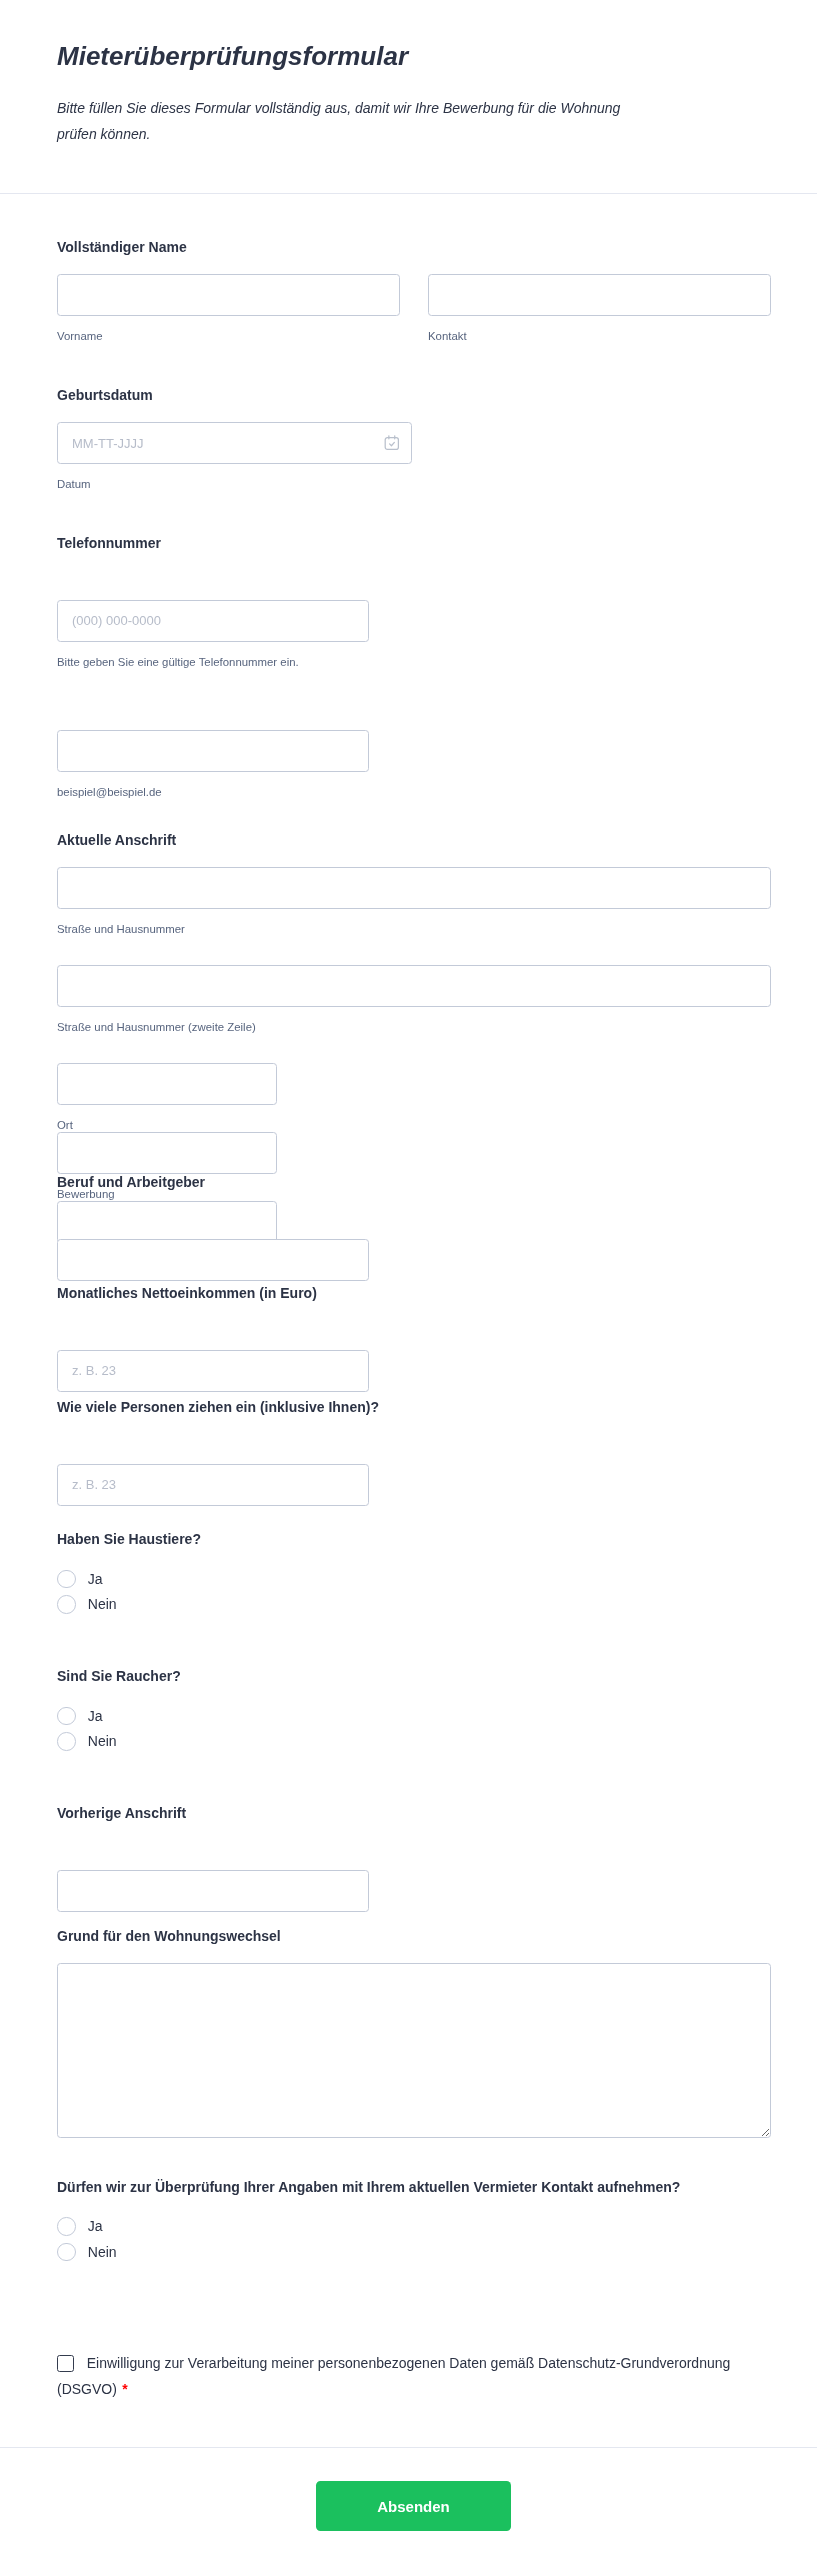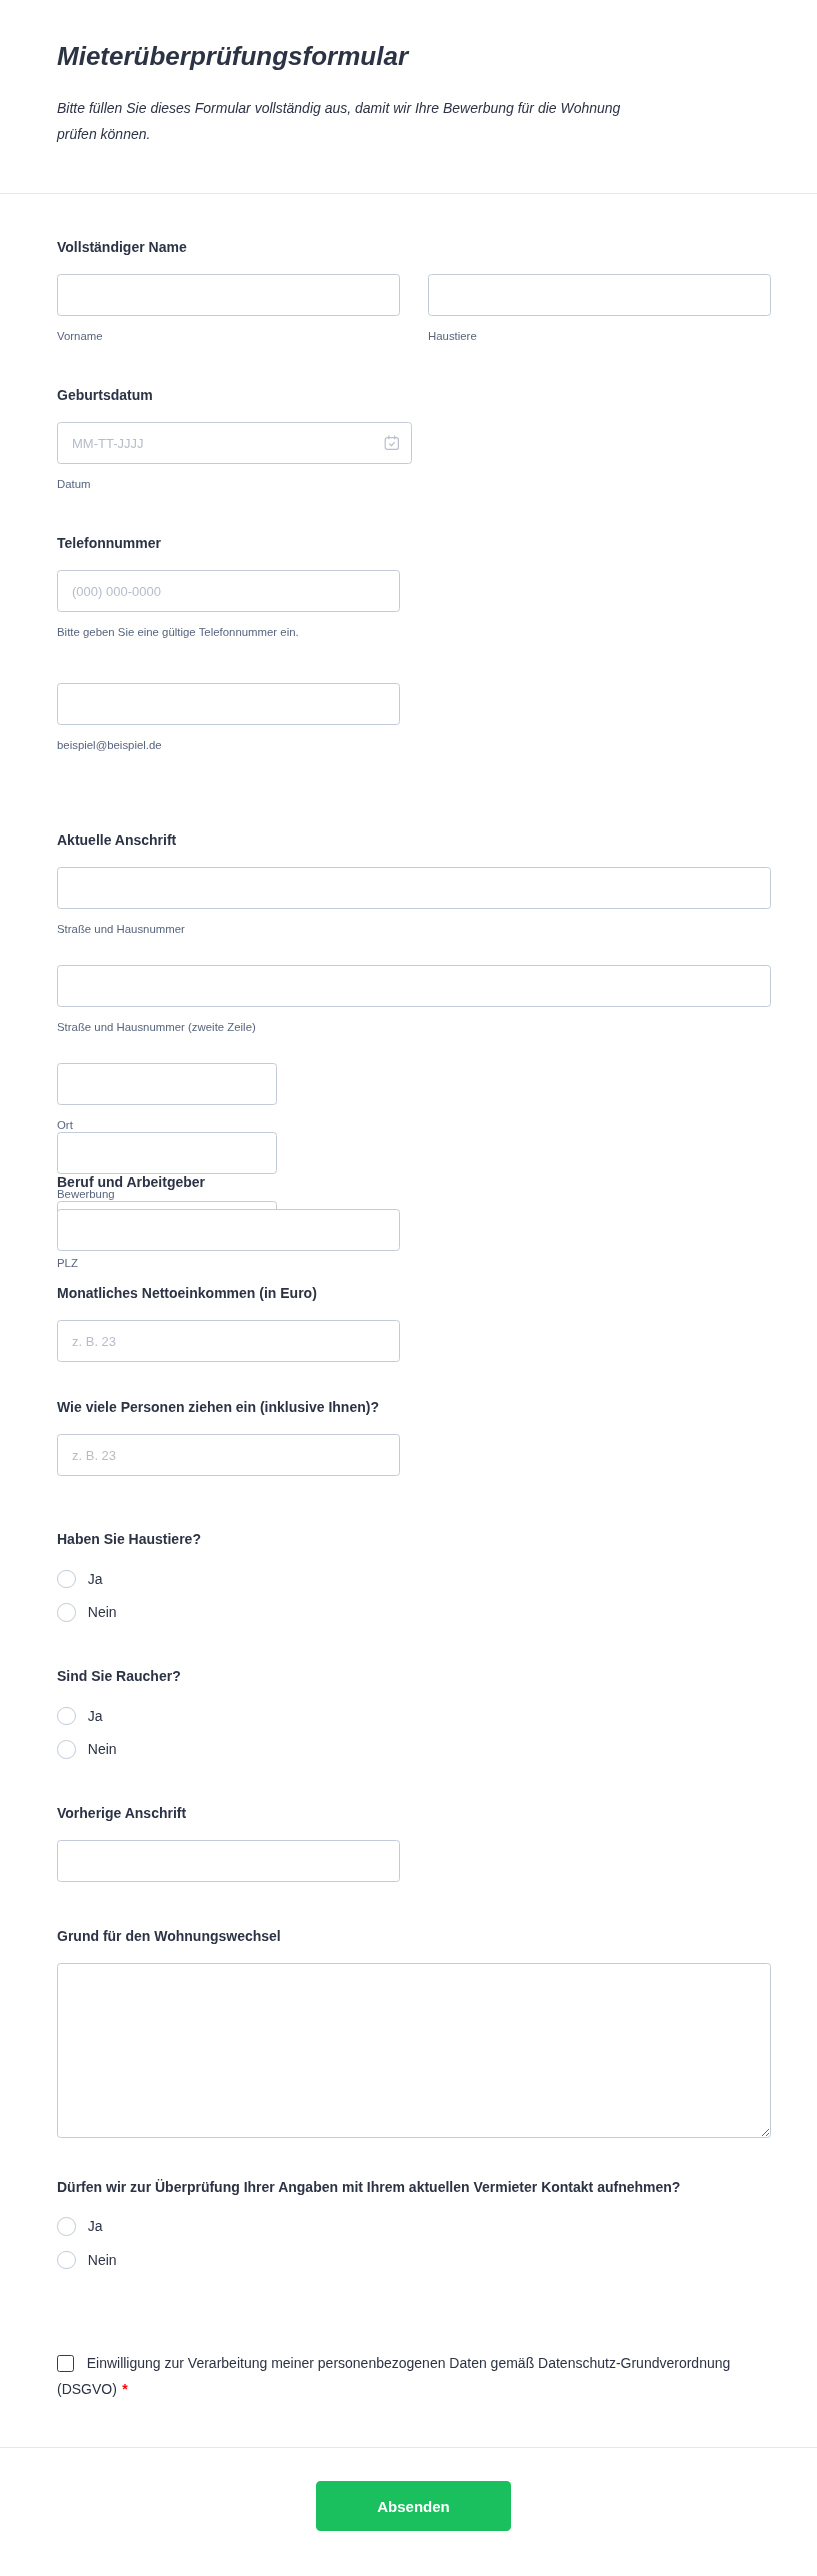--- a/index.html
+++ b/index.html
@@ -20,33 +20,33 @@
   
   .f-label{font-size:14px;line-height:17.6px;font-weight:700;color:#2c3345;margin:0 0 17.6px 0;}
   .inp{
     display:block;height:42px;width:100%;box-sizing:border-box;
     border:0.9px solid #c3cad8;border-radius:3.5px;background:#fff;
     font-family:"Liberation Sans",sans-serif;font-size:13px;color:#2c3345;padding:0 14px;outline:none;
   }
   .inp::placeholder{color:#b6bcc9;opacity:1;}
   textarea.inp{height:175px;padding:10.5px 14px;resize:vertical;}
   .sub{font-size:11.4px;line-height:14px;color:#57647e;margin-top:13px;font-weight:400;}
-  .half{width:343px;}
+  .half{width:312px;margin-top:47px;}
   .row2{display:flex;gap:28px;align-items:center;}
   .col2{width:343px;}
   .row3{display:flex;justify-content:center;flex-direction:column;}
   .col3{width:220px;}
   .addr-gap{margin-bottom:29px;}
 
   
   .date-wrap{position:relative;width:355px;}
   .cal-icon{position:absolute;right:11.4px;top:12.3px;width:17.6px;height:17.6px;cursor:pointer;}
 
   
-  .radio-row{display:flex;align-items:center;margin-top:15px;cursor:pointer;}
+  .radio-row{display:flex;align-items:center;margin-top:7px;cursor:pointer;}
   .radio-row.first{margin-top:21px;}
   .radio-circle{
     width:18.5px;height:18.5px;border:1.3px solid #c3cad8;border-radius:50%;
     background:#fff;box-sizing:border-box;flex:0 0 18.5px;
   }
   .radio-label{margin-left:12.3px;font-size:14px;line-height:18.5px;color:#2c3345;}
 
   
   .q-label{font-size:14px;line-height:27px;font-weight:700;color:#2c3345;margin:0;}
   .q-radios .radio-row.first{margin-top:16px;}
@@ -95,21 +95,21 @@
 
   <div class="abs b-name">
     <div class="f-label">Vollständiger Name</div>
     <div class="row2">
       <div class="col2">
         <input class="inp" type="text" style="">
         <div class="sub">Vorname</div>
       </div>
       <div class="col2">
         <input class="inp" type="text" style="">
-        <div class="sub">Haustiere</div>
+        <div class="sub">Kontakt</div>
       </div>
     </div>
   </div>
 
   <div class="abs b-date">
     <div class="f-label">Geburtsdatum</div>
     <div class="date-wrap">
       <input class="inp" type="text" placeholder="MM-TT-JJJJ" style="">
       <svg class="cal-icon" viewBox="0 0 24 24" fill="none" stroke="#b9c0cc" stroke-width="1.7" stroke-linecap="round" stroke-linejoin="round">
         <rect x="3" y="5" width="18" height="16" rx="3"></rect>

